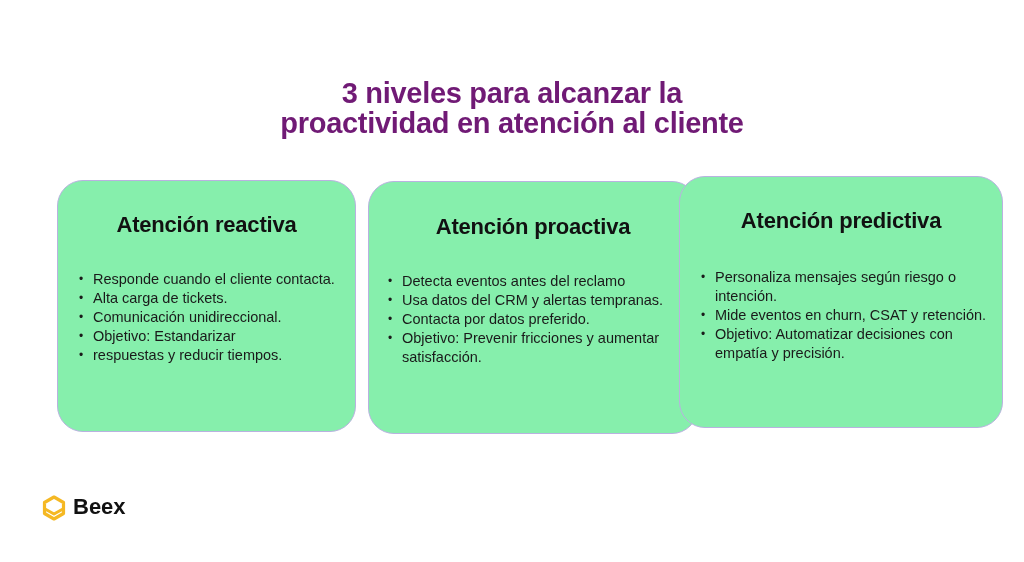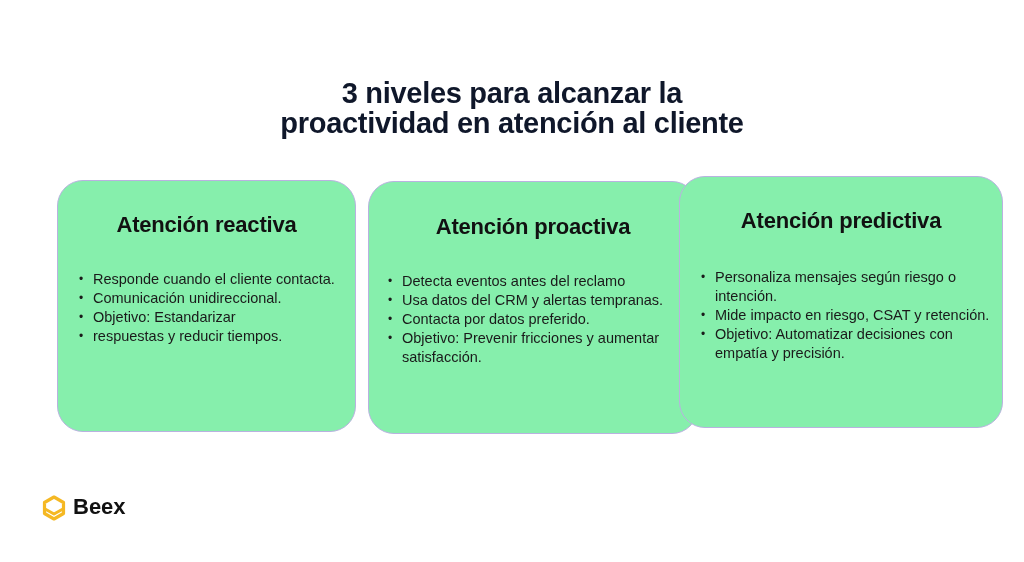--- a/index.html
+++ b/index.html
@@ -1,19 +1,19 @@
 <!DOCTYPE html>
 <html><head>
 <meta charset="utf-8">
 <style>
   html, body { margin:0; padding:0; }
   body { width:1024px; height:562px; background:#ffffff; position:relative; overflow:hidden;
          font-family:"Liberation Sans", "DejaVu Sans", sans-serif; color:#111; }
   .title { position:absolute; left:0; width:1024px; top:78px; text-align:center;
-           font-weight:bold; font-size:29px; line-height:30px; color:#0f172a; letter-spacing:-0.3px; }
+           font-weight:bold; font-size:29px; line-height:30px; color:#701a75; letter-spacing:-0.3px; }
   .card { position:absolute; background:#86efac; border-radius:26px; border:1px solid #b9b2e0;
           box-sizing:border-box; }
   .card h2 { margin:0; text-align:center; font-size:22px; font-weight:bold; color:#111; letter-spacing:-0.2px; }
   .card ul { list-style:none; margin:0; padding:0; font-size:14.5px; line-height:19px; color:#1a1a1a; }
   .card li { position:relative; padding-left:14px; }
   .card li::before { content:"•"; position:absolute; left:0; top:0; font-size:12px; }
   #c1 { left:57px; top:180px; width:299px; height:252px; }
   #c2 { left:368px; top:181px; width:330px; height:253px; }
   #c3 { left:679px; top:176px; width:324px; height:252px; }
   #c1 h2 { margin-top:31px; }
@@ -30,41 +30,42 @@
 
 <div class="title">
   <div>3 niveles para alcanzar la</div>
   <div>proactividad en atención al cliente</div>
 </div>
 
 <div class="card" id="c1">
   <h2>Atención reactiva</h2>
   <ul>
     <li>Responde cuando el cliente contacta.</li>
+    <li>Alta carga de tickets.</li>
     <li>Comunicación unidireccional.</li>
     <li>Objetivo: Estandarizar</li>
     <li>respuestas y reducir tiempos.</li>
   </ul>
 </div>
 
 <div class="card" id="c2">
   <h2>Atención proactiva</h2>
   <ul>
     <li>Detecta eventos antes del reclamo</li>
     <li>Usa datos del CRM y alertas tempranas.</li>
     <li>Contacta por datos preferido.</li>
     <li>Objetivo: Prevenir fricciones y aumentar satisfacción.</li>
   </ul>
 </div>
 
 <div class="card" id="c3">
   <h2>Atención predictiva</h2>
   <ul>
     <li>Personaliza mensajes según riesgo o intención.</li>
-    <li>Mide impacto en riesgo, CSAT y retención.</li>
+    <li>Mide eventos en churn, CSAT y retención.</li>
     <li>Objetivo: Automatizar decisiones con empatía y precisión.</li>
   </ul>
 </div>
 
 <div class="logo">
   <svg width="28" height="28" viewBox="0 0 28 28">
     <path d="M14 3 L23.5 8.5 L23.5 19.5 L14 25 L4.5 19.5 L4.5 8.5 Z" fill="none" stroke="#f5b823" stroke-width="3.2" stroke-linejoin="round"></path>
     <path d="M5 15 L14 20 L23 15" fill="none" stroke="#f5b823" stroke-width="3" stroke-linejoin="round"></path>
   </svg>
   <span>Beex</span>

